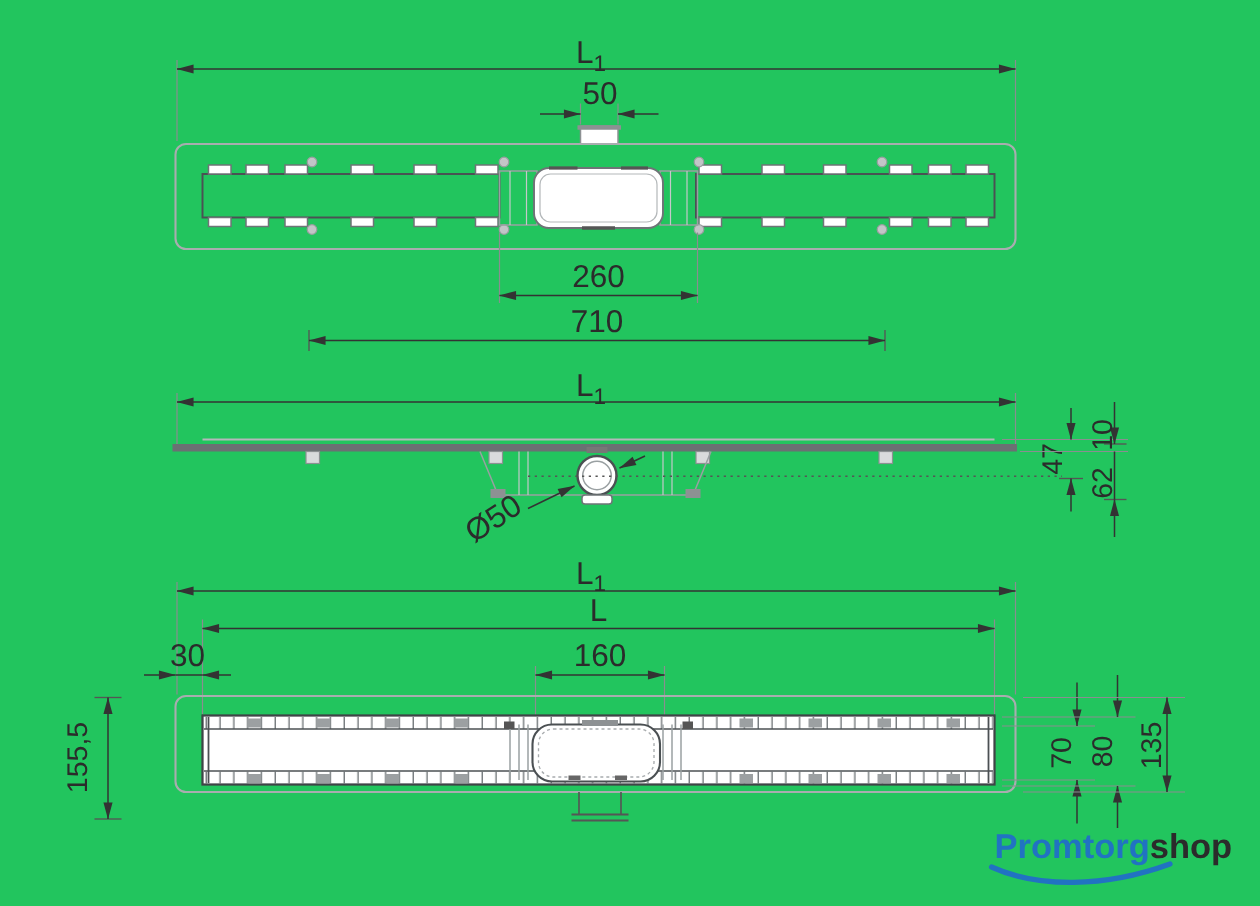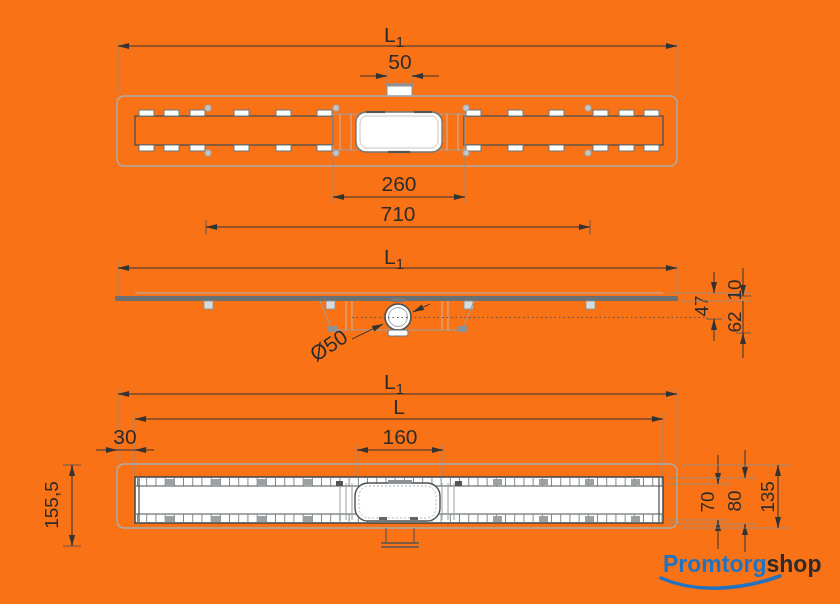--- a/index.html
+++ b/index.html
@@ -1,16 +1,16 @@
 <!DOCTYPE html>
 <html><head>
 <meta charset="utf-8">
 <style>
   html,body{margin:0;padding:0;background:#ffffff;}
-  #stage{position:relative;width:840px;height:604px;background:#f97316;overflow:hidden;}
+  #stage{position:relative;width:840px;height:604px;background:#22c55e;overflow:hidden;}
   svg{display:block;}
   svg text{font-family:"Liberation Sans","DejaVu Sans",sans-serif;fill:#2b2b2b;}
   .dim{stroke:#333333;stroke-width:1;fill:none;}
   .ext{stroke:#8a8e90;stroke-width:0.8;fill:none;}
   .tick{stroke:#555555;stroke-width:0.9;fill:none;}
   .lightline{stroke:#a9adaf;stroke-width:1.4;fill:none;}
   .midline{stroke:#9aa0a2;stroke-width:1;fill:none;}
   .faintline{stroke:#c5c8ca;stroke-width:0.8;fill:none;}
   .darkline{stroke:#4b5053;stroke-width:1.3;fill:none;}
   .dimtext{font-size:21px;}

